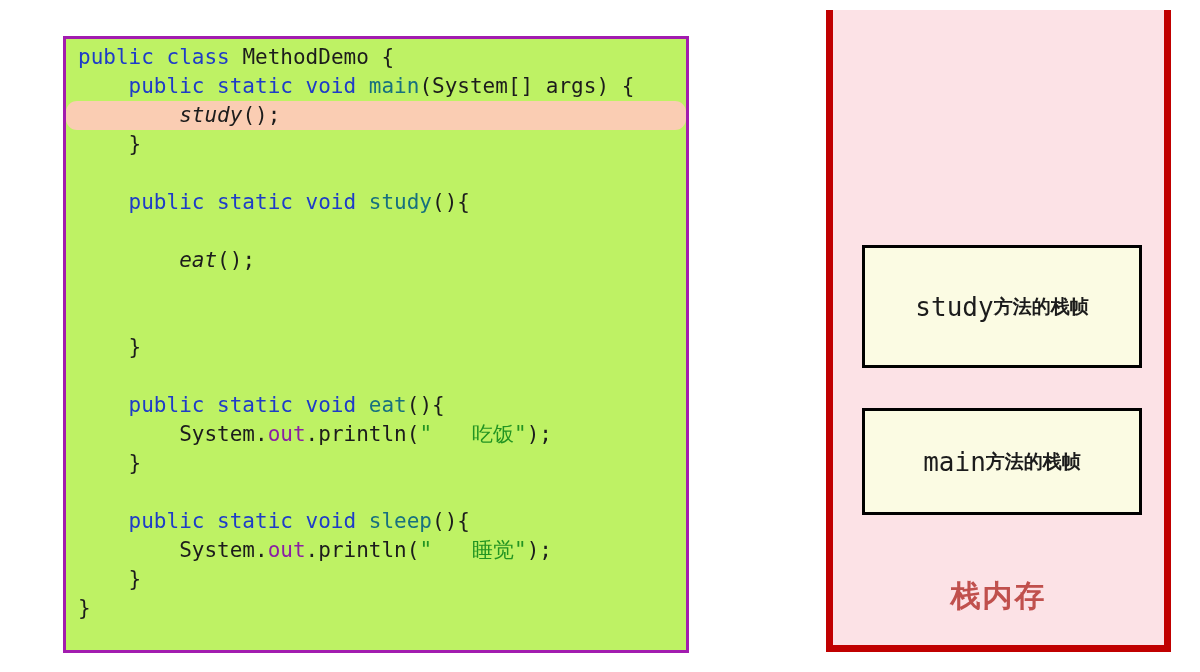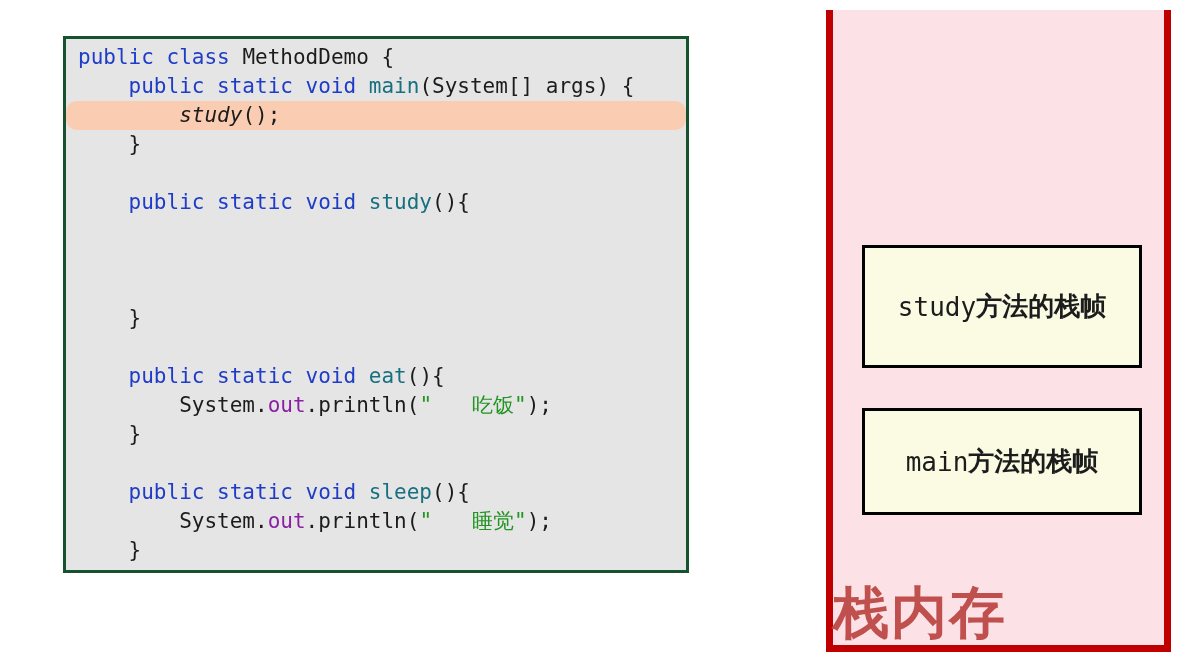--- a/index.html
+++ b/index.html
@@ -7,23 +7,23 @@
     width:1200px; height:672px;
     background:#ffffff;
     position:relative;
     font-family:"DejaVu Sans", sans-serif;
     overflow:hidden;
   }
 
   
   .code-panel {
     position:absolute; left:63px; top:36px;
-    width:626px; height:537px;
-    background:#e5e5e5;
-    border:3px solid #14532d;
+    width:626px; height:617px;
+    background:#bef264;
+    border:3px solid #a21caf;
     box-sizing:border-box;
     overflow:hidden;
   }
   .code-block {
     padding-top:4px;
     font-family:"DejaVu Sans Mono","Liberation Mono",monospace;
     font-size:21px;
     line-height:29px;
   }
   .code-line { white-space:pre; height:29px; padding-left:12px; }
@@ -55,42 +55,43 @@
     display:flex; align-items:center; justify-content:center;
   }
   .frame-study { top:235px; height:123px; }
   .frame-main  { top:398px; height:107px; }
   .frame-code {
     font-family:"DejaVu Sans Mono","Liberation Mono",monospace;
     font-size:26px; color:#1C1C1C;
   }
   .frame-cjk {
     font-family:"DejaVu Sans",sans-serif;
-    font-weight:bold; font-size:26px; color:#1C1C1C;
+    font-weight:bold; font-size:19px; color:#1C1C1C;
   }
   .panel-title {
     position:absolute; left:0; right:0; top:566px;
-    text-align:left;
-    font-size:56px; font-weight:bold;
+    text-align:center;
+    font-size:30px; font-weight:bold;
     color:#C0504D;
     letter-spacing:2px;
   }
 </style>
 </head>
 <body>
 
 <div class="code-panel">
   <div class="code-block">
       <div class="code-line"><span class="tok-kw">public class </span><span class="tok-plain">MethodDemo {</span></div>
       <div class="code-line"><span class="tok-plain">    </span><span class="tok-kw">public static void </span><span class="tok-method">main</span><span class="tok-plain">(System[] args) {</span></div>
       <div class="code-line hl"><span class="tok-plain">        </span><span class="tok-call">study</span><span class="tok-plain">();</span></div>
       <div class="code-line"><span class="tok-plain">    }</span></div>
       <div class="code-line"></div>
       <div class="code-line"><span class="tok-plain">    </span><span class="tok-kw">public static void </span><span class="tok-method">study</span><span class="tok-plain">(){</span></div>
       <div class="code-line"></div>
+      <div class="code-line"><span class="tok-plain">        </span><span class="tok-call">eat</span><span class="tok-plain">();</span></div>
       <div class="code-line"></div>
       <div class="code-line"></div>
       <div class="code-line"><span class="tok-plain">    }</span></div>
       <div class="code-line"></div>
       <div class="code-line"><span class="tok-plain">    </span><span class="tok-kw">public static void </span><span class="tok-method">eat</span><span class="tok-plain">(){</span></div>
       <div class="code-line"><span class="tok-plain">        System.</span><span class="tok-field">out</span><span class="tok-plain">.println(</span><span class="tok-str">"</span><span class="tok-strcjk">吃饭</span><span class="tok-str">"</span><span class="tok-plain">);</span></div>
       <div class="code-line"><span class="tok-plain">    }</span></div>
       <div class="code-line"></div>
       <div class="code-line"><span class="tok-plain">    </span><span class="tok-kw">public static void </span><span class="tok-method">sleep</span><span class="tok-plain">(){</span></div>
       <div class="code-line"><span class="tok-plain">        System.</span><span class="tok-field">out</span><span class="tok-plain">.println(</span><span class="tok-str">"</span><span class="tok-strcjk">睡觉</span><span class="tok-str">"</span><span class="tok-plain">);</span></div>

